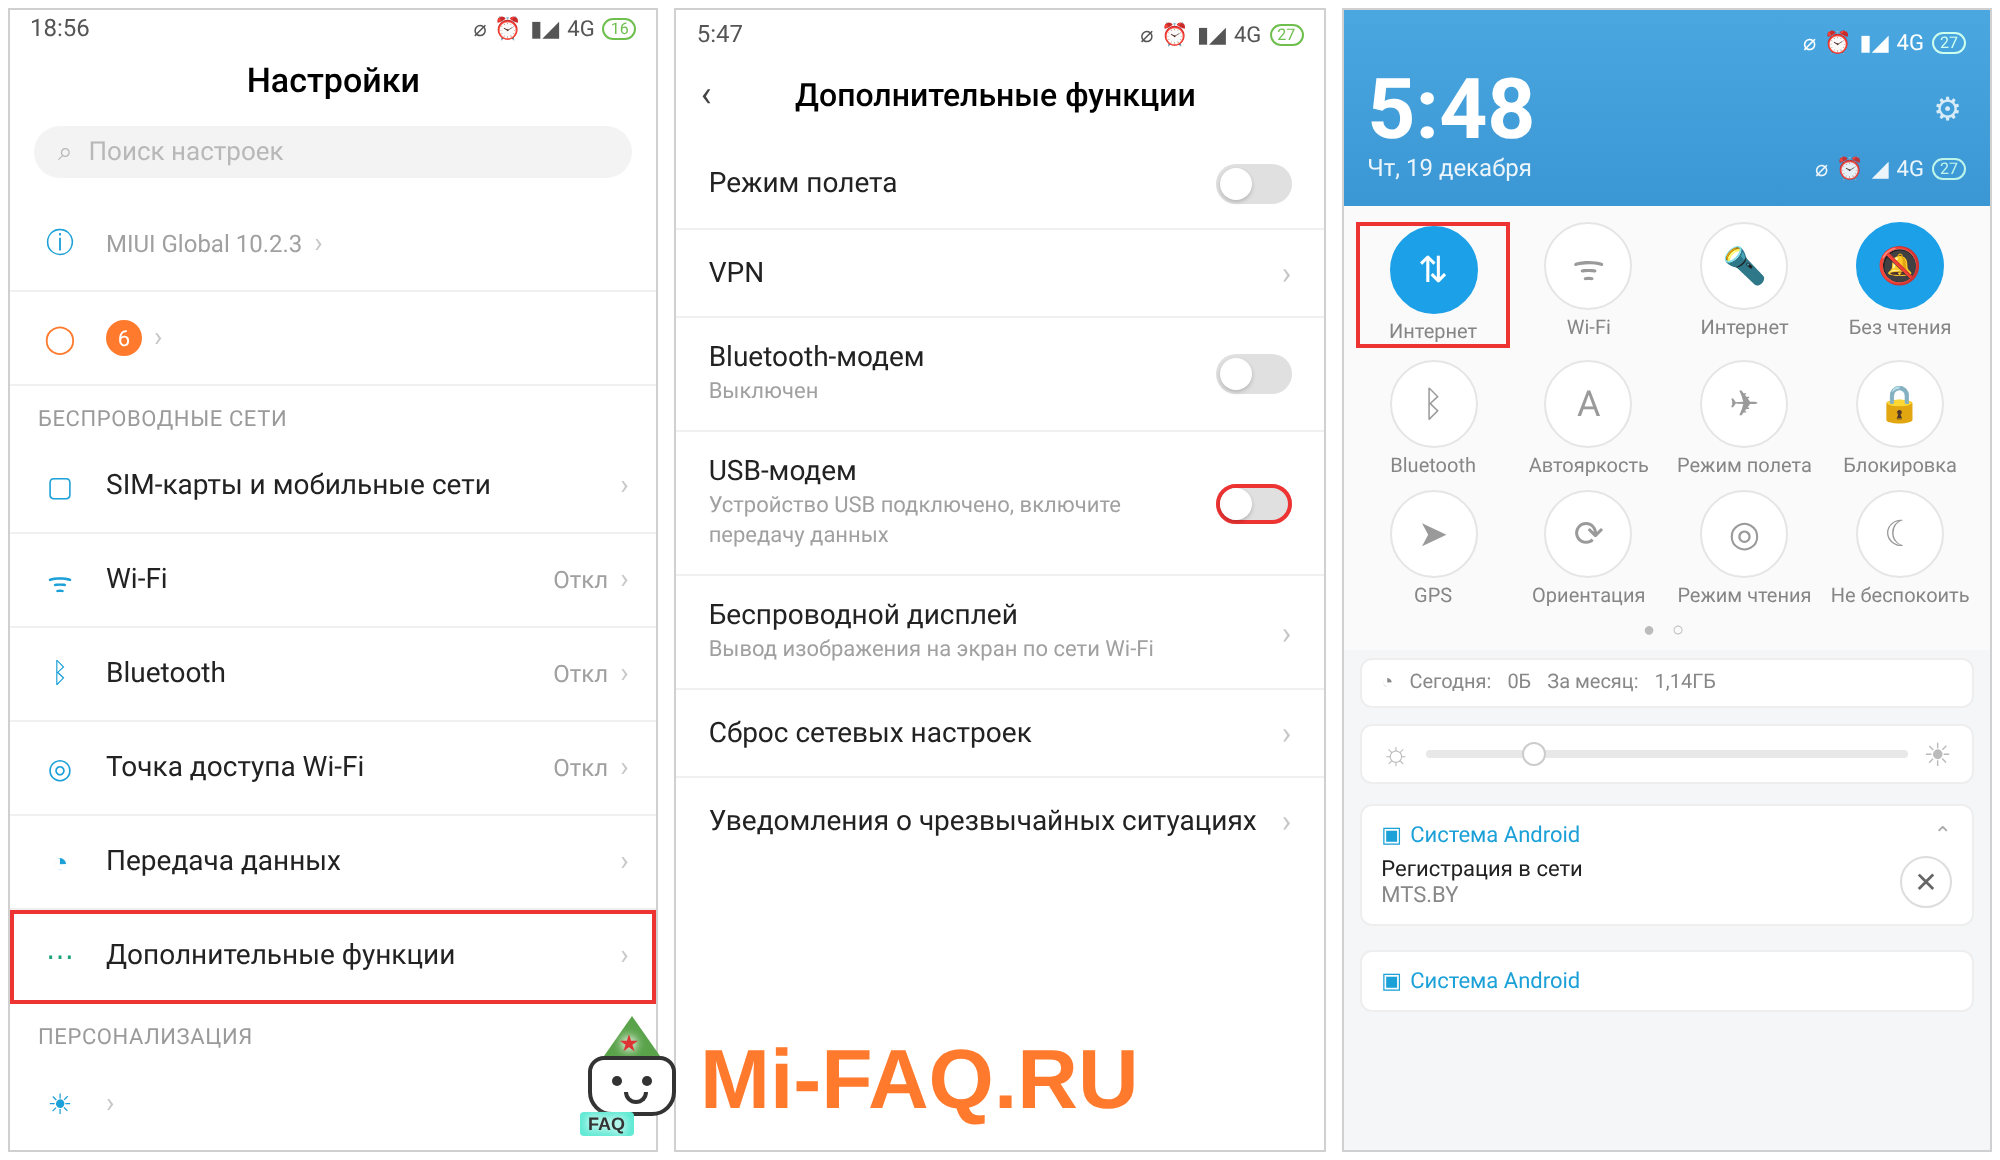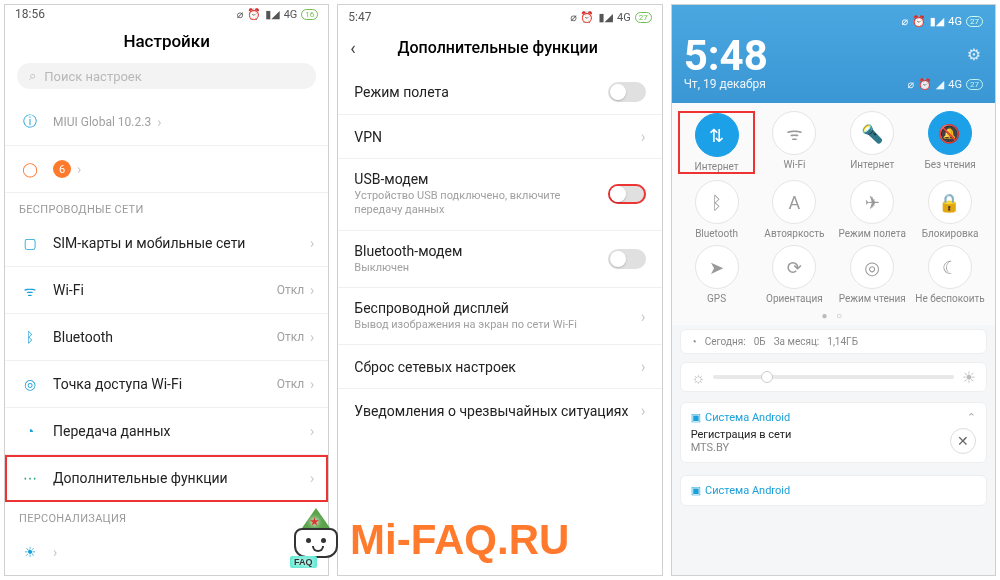--- a/index.html
+++ b/index.html
@@ -271,31 +271,31 @@
     <div class="toggle"></div>
   </div>
   <div class="row2">
     <div class="txt">
         <div class="t1">VPN</div>
       </div>
     <span class="chev" style="color:#c8c8c8">›</span>
   </div>
   <div class="row2">
     <div class="txt">
+      <div class="t1">Bluetooth-модем</div>
+      <div class="t2">Выключен</div>
+    </div>
+    <div class="toggle"></div>
+  </div>
+  <div class="row2">
+    <div class="txt">
       <div class="t1">USB-модем</div>
       <div class="t2">Устройство USB подключено, включите передачу данных</div>
     </div>
     <div class="toggle highlight-red" style="padding:3px"></div>
-  </div>
-  <div class="row2">
-    <div class="txt">
-      <div class="t1">Bluetooth-модем</div>
-      <div class="t2">Выключен</div>
-    </div>
-    <div class="toggle"></div>
   </div>
   <div class="row2">
     <div class="txt">
       <div class="t1">Беспроводной дисплей</div>
       <div class="t2">Вывод изображения на экран по сети Wi-Fi</div>
     </div>
     <span class="chev" style="color:#c8c8c8">›</span>
   </div>
   <div class="row2">
     <div class="txt">

